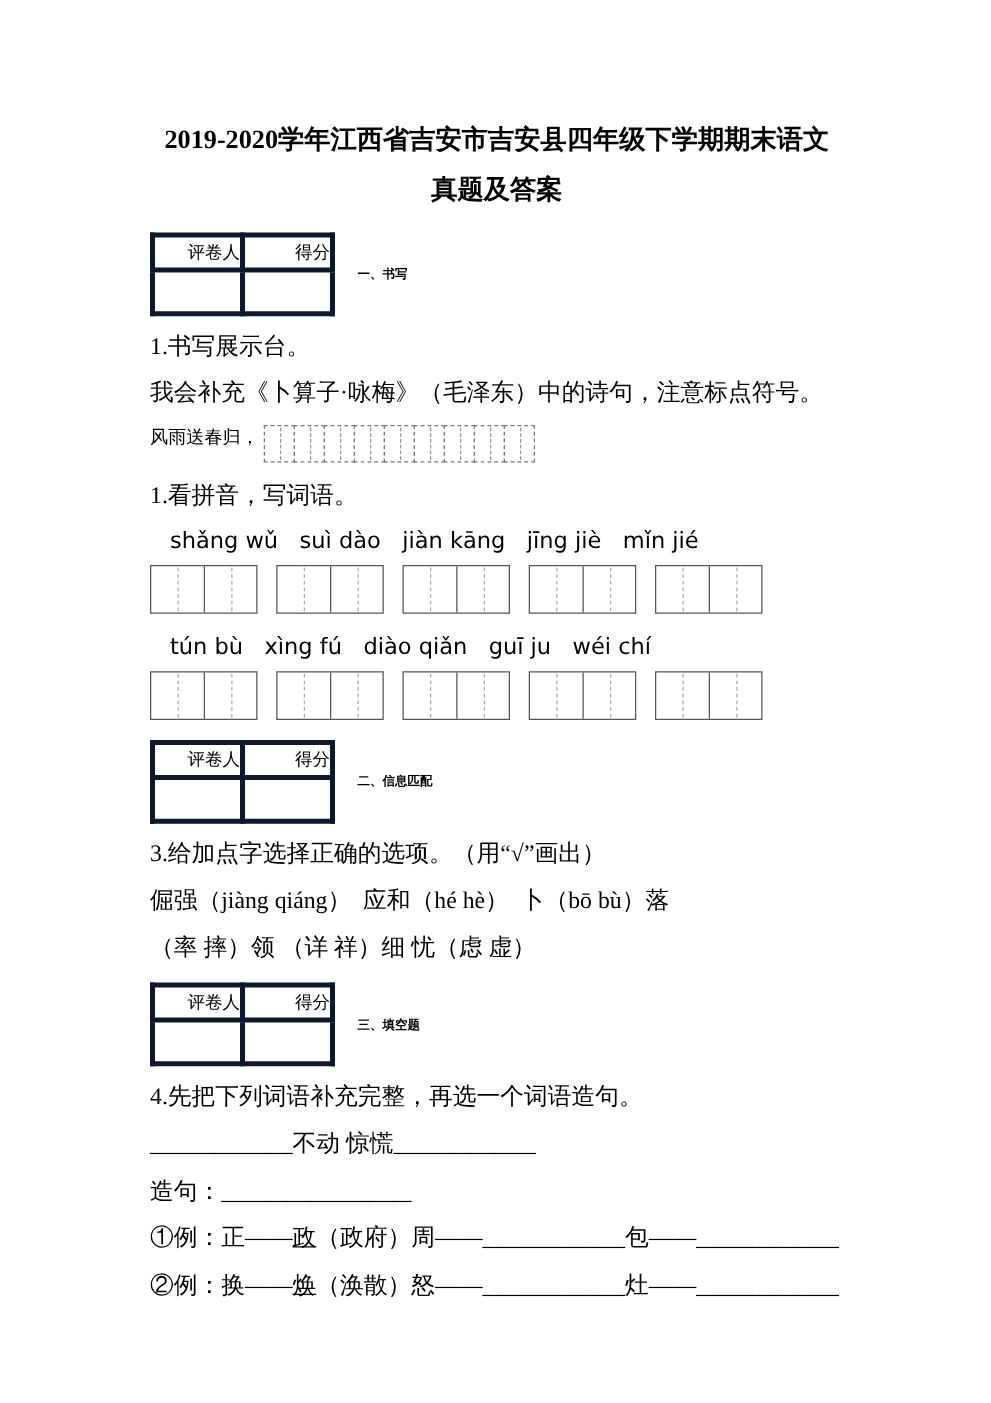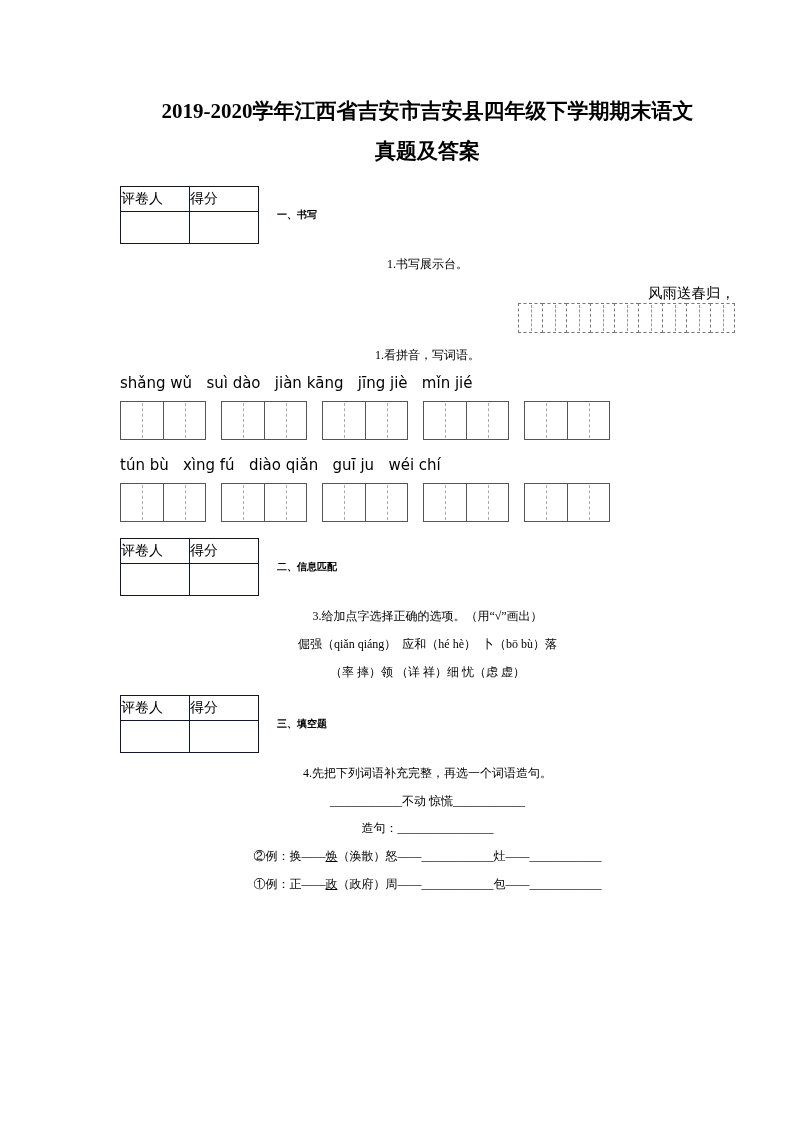--- a/index.html
+++ b/index.html
@@ -1,50 +1,50 @@
 <!DOCTYPE html>
 <html><head>
 <meta charset="utf-8">
 <style>
   html, body { margin: 0; padding: 0; background: #ffffff; }
   .page {
     width: 793px; height: 1122px; background: #ffffff; margin: 0 auto;
     position: relative; overflow: hidden; box-sizing: border-box;
-    padding: 92px 58px 40px 120px;
+    padding: 92px 118px 40px 120px;
     font-family: "Liberation Serif", "DejaVu Serif", serif; color: #000;
   }
   .title {
     text-align: center; font-size: 21px; font-weight: bold;
     line-height: 1.9; margin: 0 0 12px 0;
   }
   .score-block { display: flex; align-items: center; margin: 14px 0 12px 0; }
   table.score { border-collapse: collapse; }
   table.score td {
-    border: 1px solid #0f172a; width: 68px; text-align: left;
+    border: 4px solid #0f172a; width: 68px; text-align: right;
     font-size: 14px; padding: 0;
   }
   table.score tr.hdr td { height: 24px; }
   table.score tr.blank td { height: 31px; }
   .sec-heading { font-weight: bold; font-size: 10px; margin-left: 18px; font-family: Liberation Serif, serif; }
-  p.line { font-size: 12px; margin: 0 0 11px 0; line-height: 1.4; white-space: pre-wrap; text-align: center; }
-  .prompt-row { display: flex; align-items: flex-end; margin: 2px 0 14px 0; flex-direction: column; }
+  p.line { font-size: 19px; margin: 0 0 11px 0; line-height: 1.4; white-space: pre-wrap; }
+  .prompt-row { display: flex; align-items: flex-start; margin: 2px 0 14px 0; }
   .prompt-row .prompt-text { font-size: 14.5px; }
   .sent-grid { display: flex; margin-left: 4px; }
   .sent-cell {
     width: 25px; height: 30px; border: 1px dashed #777;
     position: relative; box-sizing: border-box; background: #fff;
   }
   .sent-cell + .sent-cell { margin-left: -1px; }
   .sent-cell::after {
     content: ""; position: absolute; left: 50%; top: 1px; bottom: 1px;
     border-left: 1px dashed #999;
   }
   .pinyin {
-    font-family: "DejaVu Sans", sans-serif; font-size: 15px;
-    white-space: pre; margin: 2px 0 9px 0;
+    font-family: "DejaVu Sans", sans-serif; font-size: 18px;
+    white-space: pre; margin: 2px 0 9px 16px;
   }
   .word-row { display: flex; gap: 15px; margin: 6px 0 16px 0; }
   .word-group { display: flex; border: 1px solid #555; background: #fff; }
   .word-cell { width: 42px; height: 37px; position: relative; box-sizing: border-box; }
   .word-cell + .word-cell { border-left: 1px solid #555; }
   .word-cell::after {
     content: ""; position: absolute; left: 50%; top: 1px; bottom: 1px;
     border-left: 1px dashed #aaa;
   }
   .u { text-decoration: underline; }
@@ -66,20 +66,21 @@
       <tr class="blank">
         <td></td>
         <td></td>
       </tr>
     </tbody>
       </table>
     <span class="sec-heading">一、书写</span>
   </div>
 
   <p class="line">1.书写展示台。</p>
+  <p class="line">我会补充《卜算子·咏梅》（毛泽东）中的诗句，注意标点符号。</p>
 
   <div class="prompt-row">
     <span class="prompt-text">风雨送春归，</span>
     <div class="sent-grid">
         <div class="sent-cell"></div>
         <div class="sent-cell"></div>
         <div class="sent-cell"></div>
         <div class="sent-cell"></div>
         <div class="sent-cell"></div>
         <div class="sent-cell"></div>
@@ -147,21 +148,21 @@
       <tr class="blank">
         <td></td>
         <td></td>
       </tr>
     </tbody>
       </table>
     <span class="sec-heading">二、信息匹配</span>
   </div>
 
   <p class="line">3.给加点字选择正确的选项。（用“√”画出）</p>
-  <p class="line">倔强（qiǎn qiáng）  应和（hé hè）  卜（bō bù）落</p>
+  <p class="line">倔强（jiàng qiáng）  应和（hé hè）  卜（bō bù）落</p>
   <p class="line">（率 摔）领 （详 祥）细 忧（虑 虚）</p>
 
   <div class="score-block">
     <table class="score">
       <tbody>
           <tr class="hdr">
         <td>评卷人</td>
         <td>得分</td>
       </tr>
       <tr class="blank">
@@ -170,16 +171,16 @@
       </tr>
     </tbody>
       </table>
     <span class="sec-heading">三、填空题</span>
   </div>
 
   <p class="line">4.先把下列词语补充完整，再选一个词语造句。</p>
   <p class="line">____________不动 惊慌____________</p>
   <p class="line">造句：________________</p>
 
+  <p class="line"><span>①例：正——</span><span class="u">政</span><span>（政府）周——____________包——____________</span></p>
   <p class="line"><span>②例：换——</span><span class="u">焕</span><span>（涣散）怒——____________灶——____________</span></p>
-  <p class="line"><span>①例：正——</span><span class="u">政</span><span>（政府）周——____________包——____________</span></p>
 
 </div>
 
 </body></html>

